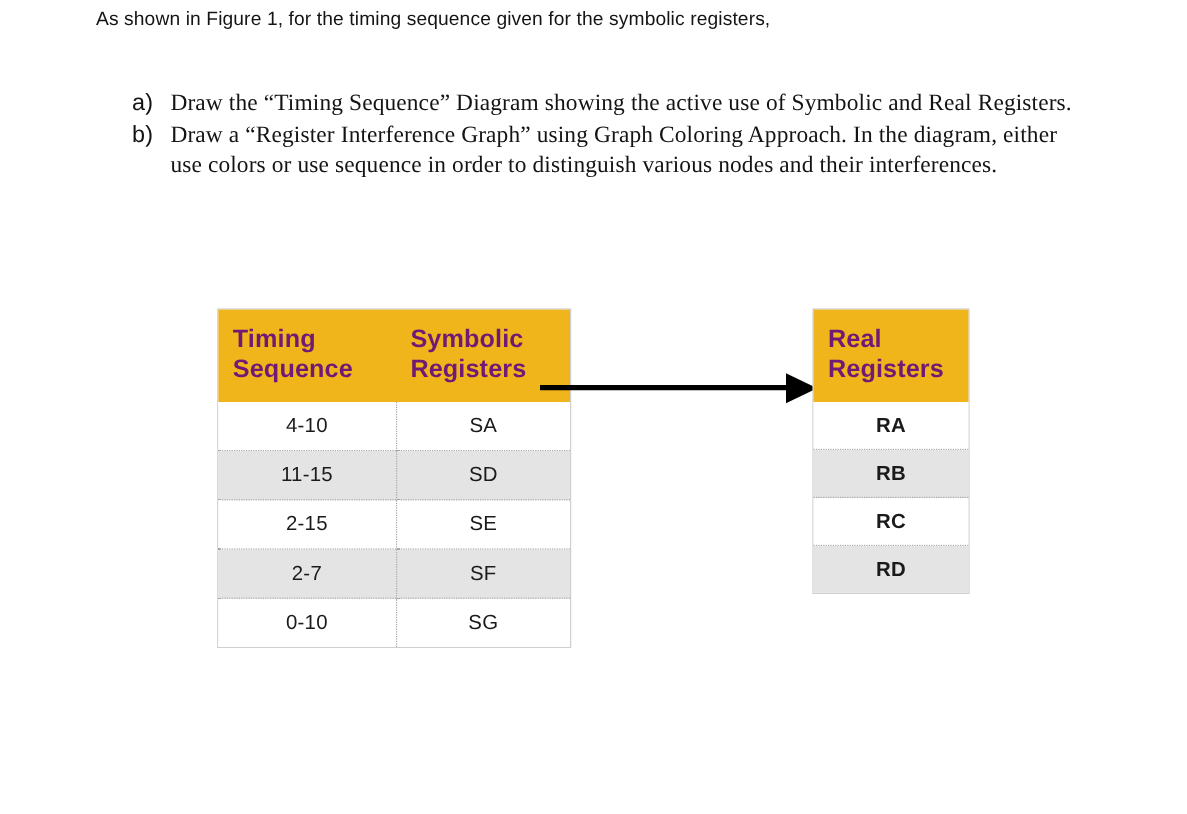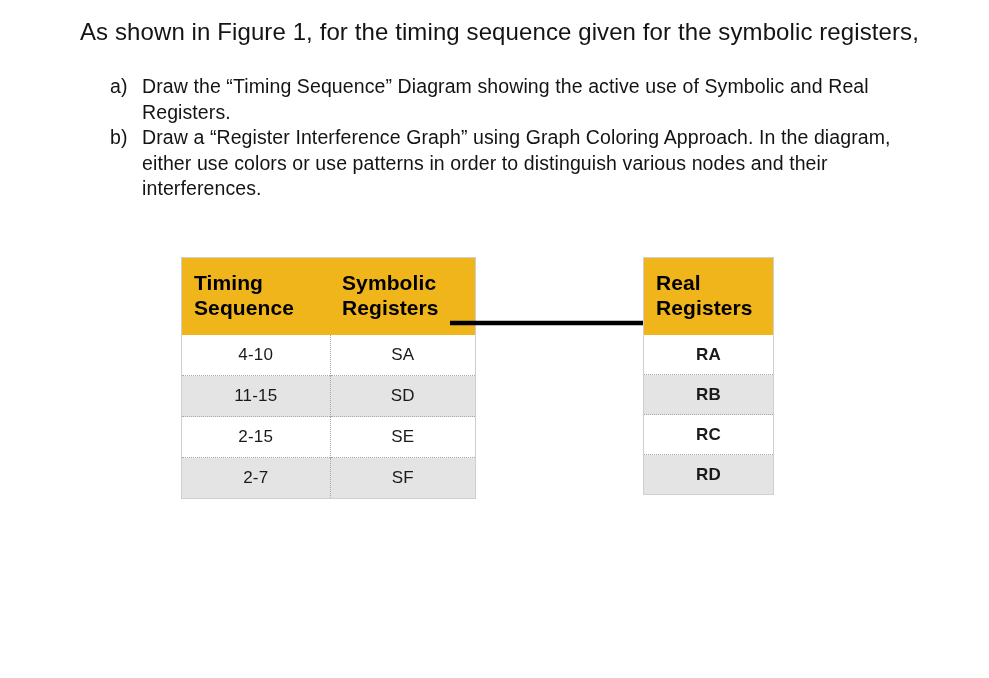--- a/index.html
+++ b/index.html
@@ -13,23 +13,23 @@
     font-family: "Liberation Sans", sans-serif;
     color: #000000;
     overflow: hidden;
     position: relative;
   }
 
   
   #intro-paragraph {
     position: absolute;
     left: 80px;
-    top: 19px;
+    top: 4px;
     width: 850px;
-    font-size: 24px;
+    font-size: 16px;
     line-height: 26px;
     letter-spacing: 0.1px;
     color: #141414;
   }
 
   
   #question-list {
     position: absolute;
     left: 110px;
     top: 74px;
@@ -45,44 +45,45 @@
     margin-bottom: 0px;
   }
   .q-marker {
     flex: 0 0 auto;
     width: 32px;
     text-align: left;
   }
   .q-text {
     flex: 1 1 auto;
     max-width: 762px;
+    font-family: Liberation Serif, serif;
   }
 
   
   .reg-table {
     position: absolute;
     border-collapse: collapse;
     table-layout: fixed;
     background: #ffffff;
     box-shadow: 0 0 0 1px #cfcfcf;
   }
   #timing-table {
     left: 182px;
     top: 258px;
     width: 269px;
   }
   #real-table {
-    left: 644px;
+    left: 678px;
     top: 258px;
     width: 129px;
   }
 
   .reg-table th {
     background: #F0B51B;
-    color: #000000;
+    color: #701a75;
     font-size: 21px;
     font-weight: bold;
     line-height: 25px;
     text-align: left;
     padding: 12px 0 13px 12px;
     vertical-align: top;
     letter-spacing: 0.1px;
     border: none;
   }
   #timing-table th {
@@ -125,21 +126,21 @@
 
 <div id="question-list">
 
   <div class="q-item">
     <span class="q-marker">a)</span>
     <span class="q-text">Draw the “Timing Sequence” Diagram showing the active use of Symbolic and Real Registers.</span>
   </div>
 
   <div class="q-item">
     <span class="q-marker">b)</span>
-    <span class="q-text">Draw a “Register Interference Graph” using Graph Coloring Approach. In the diagram, either use colors or use patterns in order to distinguish various nodes and their interferences.</span>
+    <span class="q-text">Draw a “Register Interference Graph” using Graph Coloring Approach. In the diagram, either use colors or use sequence in order to distinguish various nodes and their interferences.</span>
   </div>
 
 </div>
 
 <table class="reg-table" id="timing-table">
   <thead>
     <tr>
       <th class="col-a">Timing Sequence</th>
       <th class="col-b">Symbolic Registers</th>
     </tr>
@@ -153,20 +154,24 @@
       <td>11-15</td>
       <td>SD</td>
     </tr>
     <tr class="row-norm">
       <td>2-15</td>
       <td>SE</td>
     </tr>
     <tr class="row-alt">
       <td>2-7</td>
       <td>SF</td>
+    </tr>
+    <tr class="row-norm">
+      <td>0-10</td>
+      <td>SG</td>
     </tr>
   </tbody>
 </table>
 
 <svg id="flow-arrow" viewBox="0 0 232 36">
   <line x1="1" y1="18" x2="212" y2="18" stroke="#000000" stroke-width="4.5"></line>
   <polygon points="206,6 232,18.5 206,31" fill="#000000"></polygon>
 </svg>
 
 <table class="reg-table" id="real-table">

